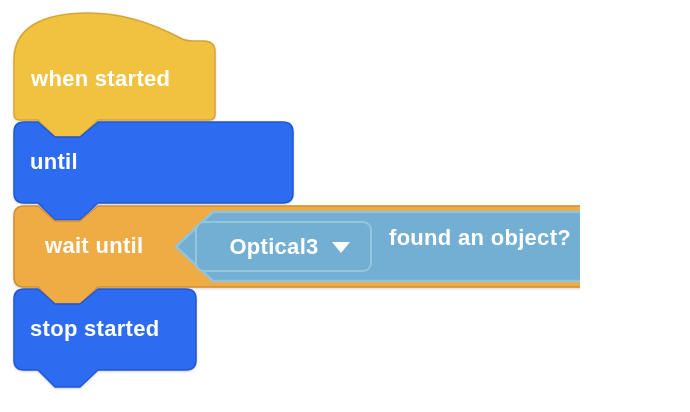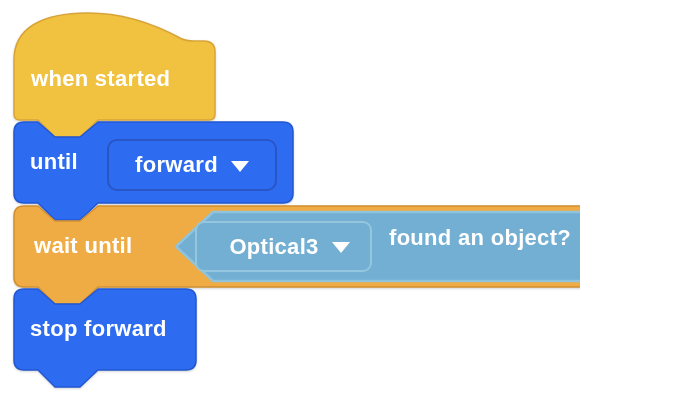--- a/index.html
+++ b/index.html
@@ -33,21 +33,21 @@
     background:#73AFD3; border:2px solid #94C6DE; border-radius:9px;padding-left:12px;
   }
   .chevron-down {
     width:0; height:0;
     border-left:9px solid transparent; border-right:9px solid transparent;
     border-top:11px solid #ffffff;
     margin-top:2px;
   }
   .lbl-when   { left:31px;  top:64px;  }
   .lbl-drive  { left:30px;  top:147px; }
-  .lbl-wait   { left:34px;  top:231px; }
+  .lbl-wait   { left:45px;  top:231px; }
   .lbl-found  { left:389px; top:223px; }
   .lbl-stop   { left:30px;  top:314px; }
 </style>
 </head>
 <body>
 
 <div class="canvas">
 
   <svg class="shapes" width="690" height="412" viewBox="0 0 690 412">
 
@@ -68,29 +68,25 @@
 
     <path d="M 14,299 Q 14,289 24,289 L 38,289 L 55,304 L 80,304 L 98,289
              L 186,289 Q 196,289 196,299 L 196,360 Q 196,370 186,370
              L 98,370 L 80,387 L 55,387 L 38,370 L 24,370 Q 14,370 14,360 Z" fill="#2D6BF0" stroke="#2157D0"></path>
   </svg>
 
   <span class="block-label lbl-when">when started</span>
 
   <span class="block-label lbl-drive">until</span>
 
-  <div class="dropdown dropdown-forward">
-    <span>forward</span>
-    <span class="chevron-down"></span>
-  </div>
 
   <span class="block-label lbl-wait">wait until</span>
 
   <div class="dropdown dropdown-optical">
     <span>Optical3</span>
     <span class="chevron-down"></span>
   </div>
 
   <span class="block-label lbl-found">found an object?</span>
 
-  <span class="block-label lbl-stop">stop forward</span>
+  <span class="block-label lbl-stop">stop started</span>
 
 </div>
 
 </body></html>

